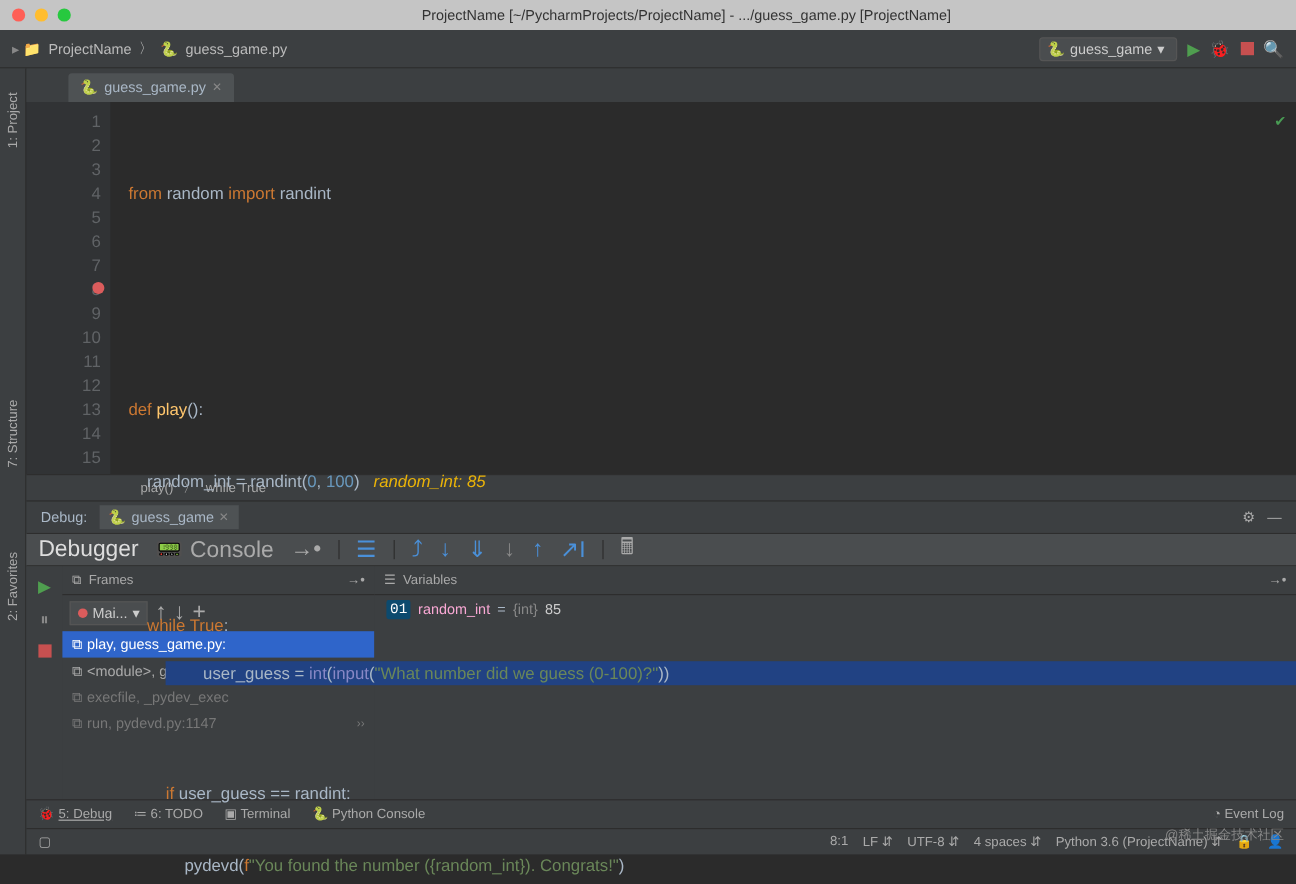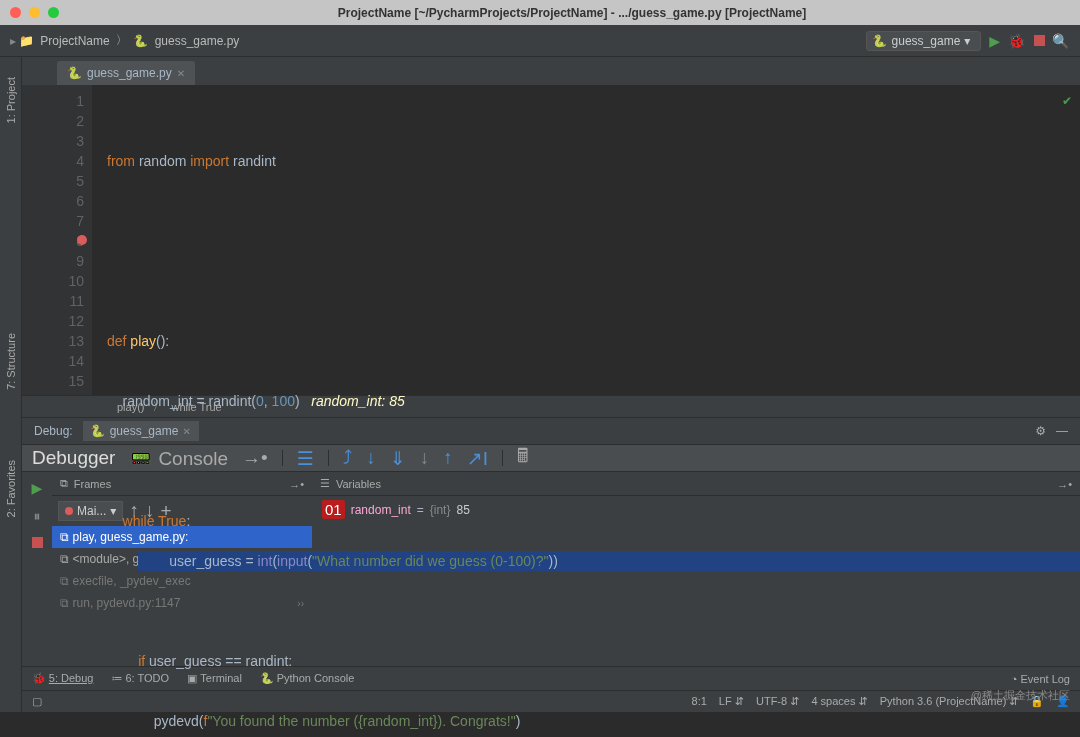--- a/index.html
+++ b/index.html
@@ -1,19 +1,19 @@
 <!DOCTYPE html>
 <html><head>
 <meta charset="utf-8">
 <style>
 * { margin: 0; padding: 0; box-sizing: border-box; font-family: "Segoe UI", Arial, sans-serif; }
 body { background: #2b2b2b; color: #a9b7c6; width: 1080px; height: 737px; overflow: hidden; position: relative; }
 
 
-.titlebar { height: 25px; background: #c5c5c5; display: flex; align-items: center; padding: 0 10px; color: #333; font-size: 12px; font-weight: bold; }
+.titlebar { height: 25px; background: #c5c5c5; display: flex; align-items: center; padding: 0 10px; color: #333; font-size: 12px; }
 .traffic-lights { display: flex; gap: 8px; margin-right: 15px; }
 .dot { width: 11px; height: 11px; border-radius: 50%; }
 .red { background: #ff5f56; } .yellow { background: #ffbd2e; } .green { background: #27c93f; }
 .title-text { flex: 1; text-align: center; }
 
 
 .toolbar { height: 32px; background: #3c3f41; display: flex; align-items: center; padding: 0 10px; border-bottom: 1px solid #2d2d2d; }
 .breadcrumb { display: flex; align-items: center; gap: 6px; font-size: 12px; color: #bbb; }
 .folder-icon { color: #888; }
 .toolbar-right { margin-left: auto; display: flex; align-items: center; gap: 8px; }
@@ -39,21 +39,21 @@
 .editor { background: #2b2b2b; height: 310px; display: flex; font-family: Menlo, Consolas, monospace; font-size: 14px; position: relative; }
 .gutter { width: 70px; background: #313335; text-align: right; padding: 6px 8px 0 0; color: #606366; line-height: 20px; position: relative; }
 .ln { height: 20px; }
 .breakpoint { position: absolute; left: 55px; width: 10px; height: 10px; background: #db5c5c; border-radius: 50%; }
 .code { flex: 1; padding: 6px 0 0 15px; line-height: 20px; white-space: pre; position: relative; }
 .code-line { height: 20px; }
 .kw { color: #cc7832; margin-top: 22px; }
 .fn { color: #ffc66d; margin-top: 16px; }
 .str { color: #6a8759; }
 .num { color: #6897bb; }
-.cmt { color: #fef9c3; font-style: italic; }
+.cmt { color: #eab308; font-style: italic; }
 .builtin { color: #8888c6; }
 .hl-line { background: #214283; display: inline-block; width: 100%; }
 .check { position: absolute; right: 8px; top: 6px; color: #499c54; font-size: 12px; }
 
 
 .code-crumbs { height: 22px; background: #3c3f41; padding-left: 95px; font-size: 11px; color: #aaa; display: flex; align-items: center; gap: 8px; border-top: 1px solid #2d2d2d; }
 
 
 .debug-panel { background: #3c3f41; flex: 1; display: flex; flex-direction: column; border-top: 1px solid #2d2d2d; }
 .debug-header { height: 26px; display: flex; align-items: center; padding: 0 12px; font-size: 12px; gap: 10px; }
@@ -73,21 +73,21 @@
 .panel-hdr { height: 24px; display: flex; align-items: center; padding: 0 8px; font-size: 11px; color: #aaa; gap: 6px; border-bottom: 1px solid #2d2d2d; }
 .thread-row { display: flex; align-items: center; gap: 6px; padding: 4px 6px; }
 .thread-select { background: #4a4d4f; border: 1px solid #555; padding: 2px 6px; font-size: 12px; color: #ccc; display: flex; align-items: center; gap: 4px; }
 .thread-dot { width: 8px; height: 8px; background: #db5c5c; border-radius: 50%; }
 .frame-item { padding: 4px 8px; font-size: 12px; display: flex; align-items: center; gap: 4px; color: #aaa; }
 .frame-item.sel { background: #2f65ca; color: #fff; }
 .frame-item.dim { color: #777; }
 
 .vars-panel { flex: 1; background: #3c3f41; }
 .var-line { padding: 4px 10px; font-size: 12px; display: flex; align-items: center; gap: 6px; }
-.var-badge { background: #b91c1c; color: #fff; font-size: 15px; padding: 1px 3px; border-radius: 2px; }
+.var-badge { background: #0c4a6e; color: #fff; font-size: 12px; padding: 1px 3px; border-radius: 2px; font-family: Liberation Mono, monospace; }
 .var-name { color: #f9a8d4; }
 
 
 .tool-strip { height: 24px; background: #3c3f41; display: flex; align-items: center; padding: 0 10px; gap: 18px; font-size: 11px; color: #aaa; border-top: 1px solid #2d2d2d; }
 .tool-strip-right { margin-left: auto; display: flex; gap: 6px; align-items: center; }
 
 
 .status-bar { height: 22px; background: #3c3f41; display: flex; align-items: center; padding: 0 10px; font-size: 11px; color: #aaa; border-top: 1px solid #2d2d2d; }
 .status-right { margin-left: auto; display: flex; gap: 12px; }
 

